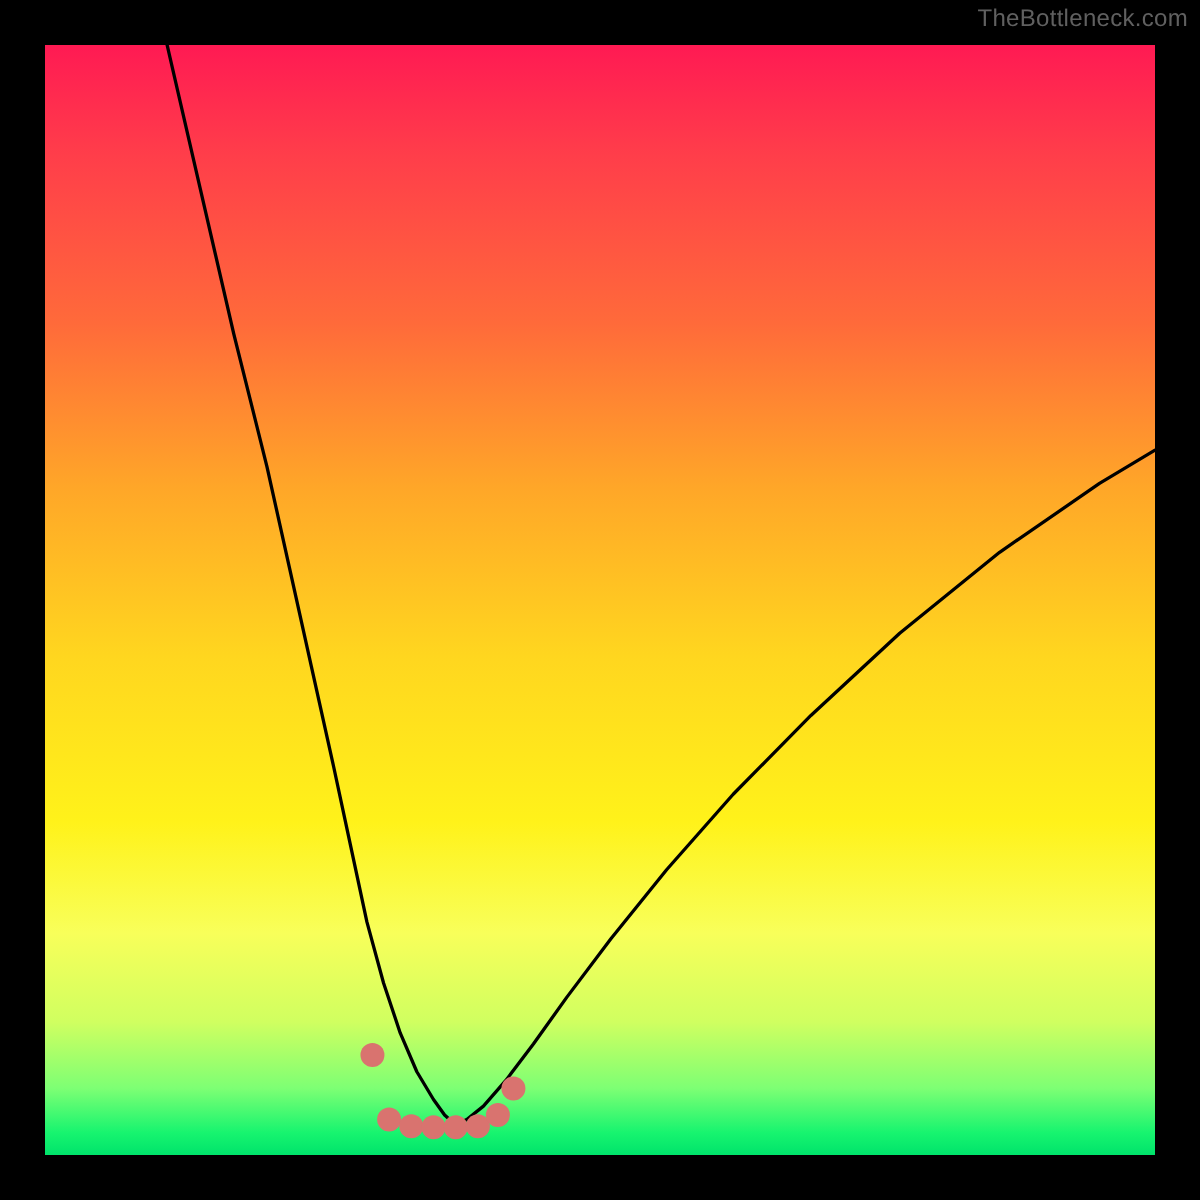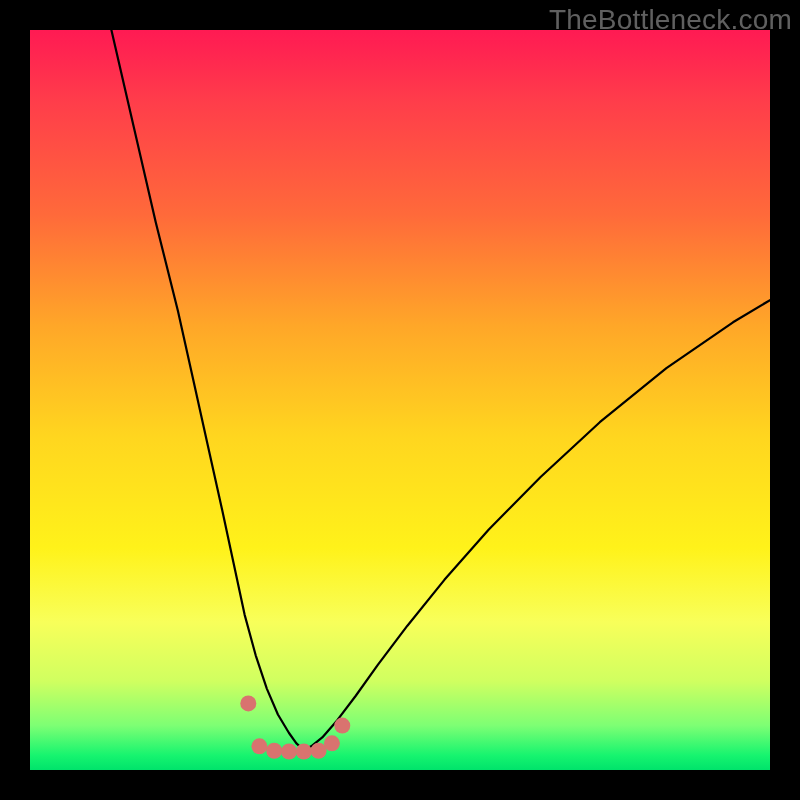--- a/index.html
+++ b/index.html
@@ -58,21 +58,21 @@
     stroke-linejoin: round;
   }
   .points-layer circle {
     fill: #d9736f;
   }
   .watermark {
     position: absolute;
     top: 4px;
     right: 8px;
     color: #606060;
-    font-size: 28px;
+    font-size: 16px;
     font-weight: 500;
     letter-spacing: 0.2px;
     user-select: none;
   }
 </style>
 </head>
 <body>
 
 <div class="stage">
 

